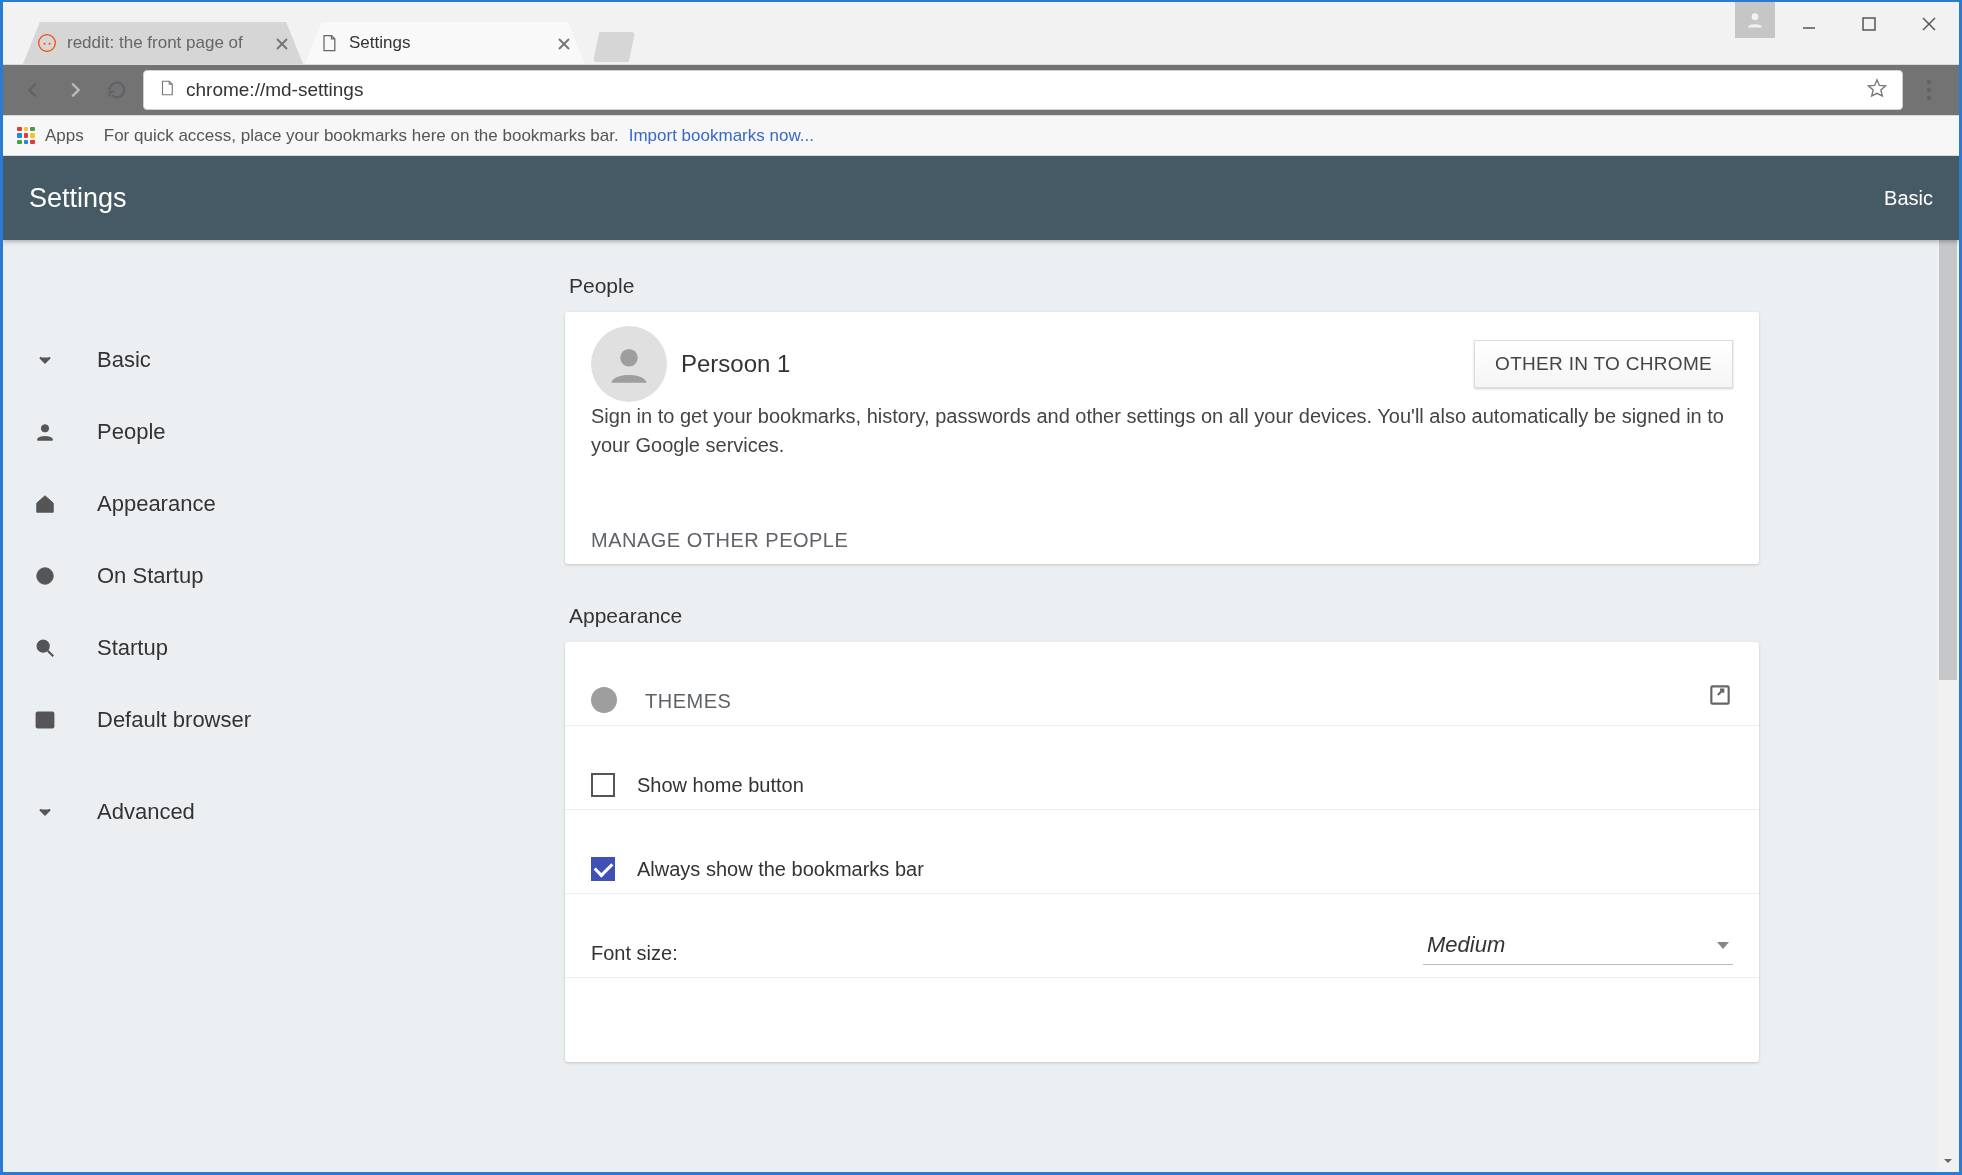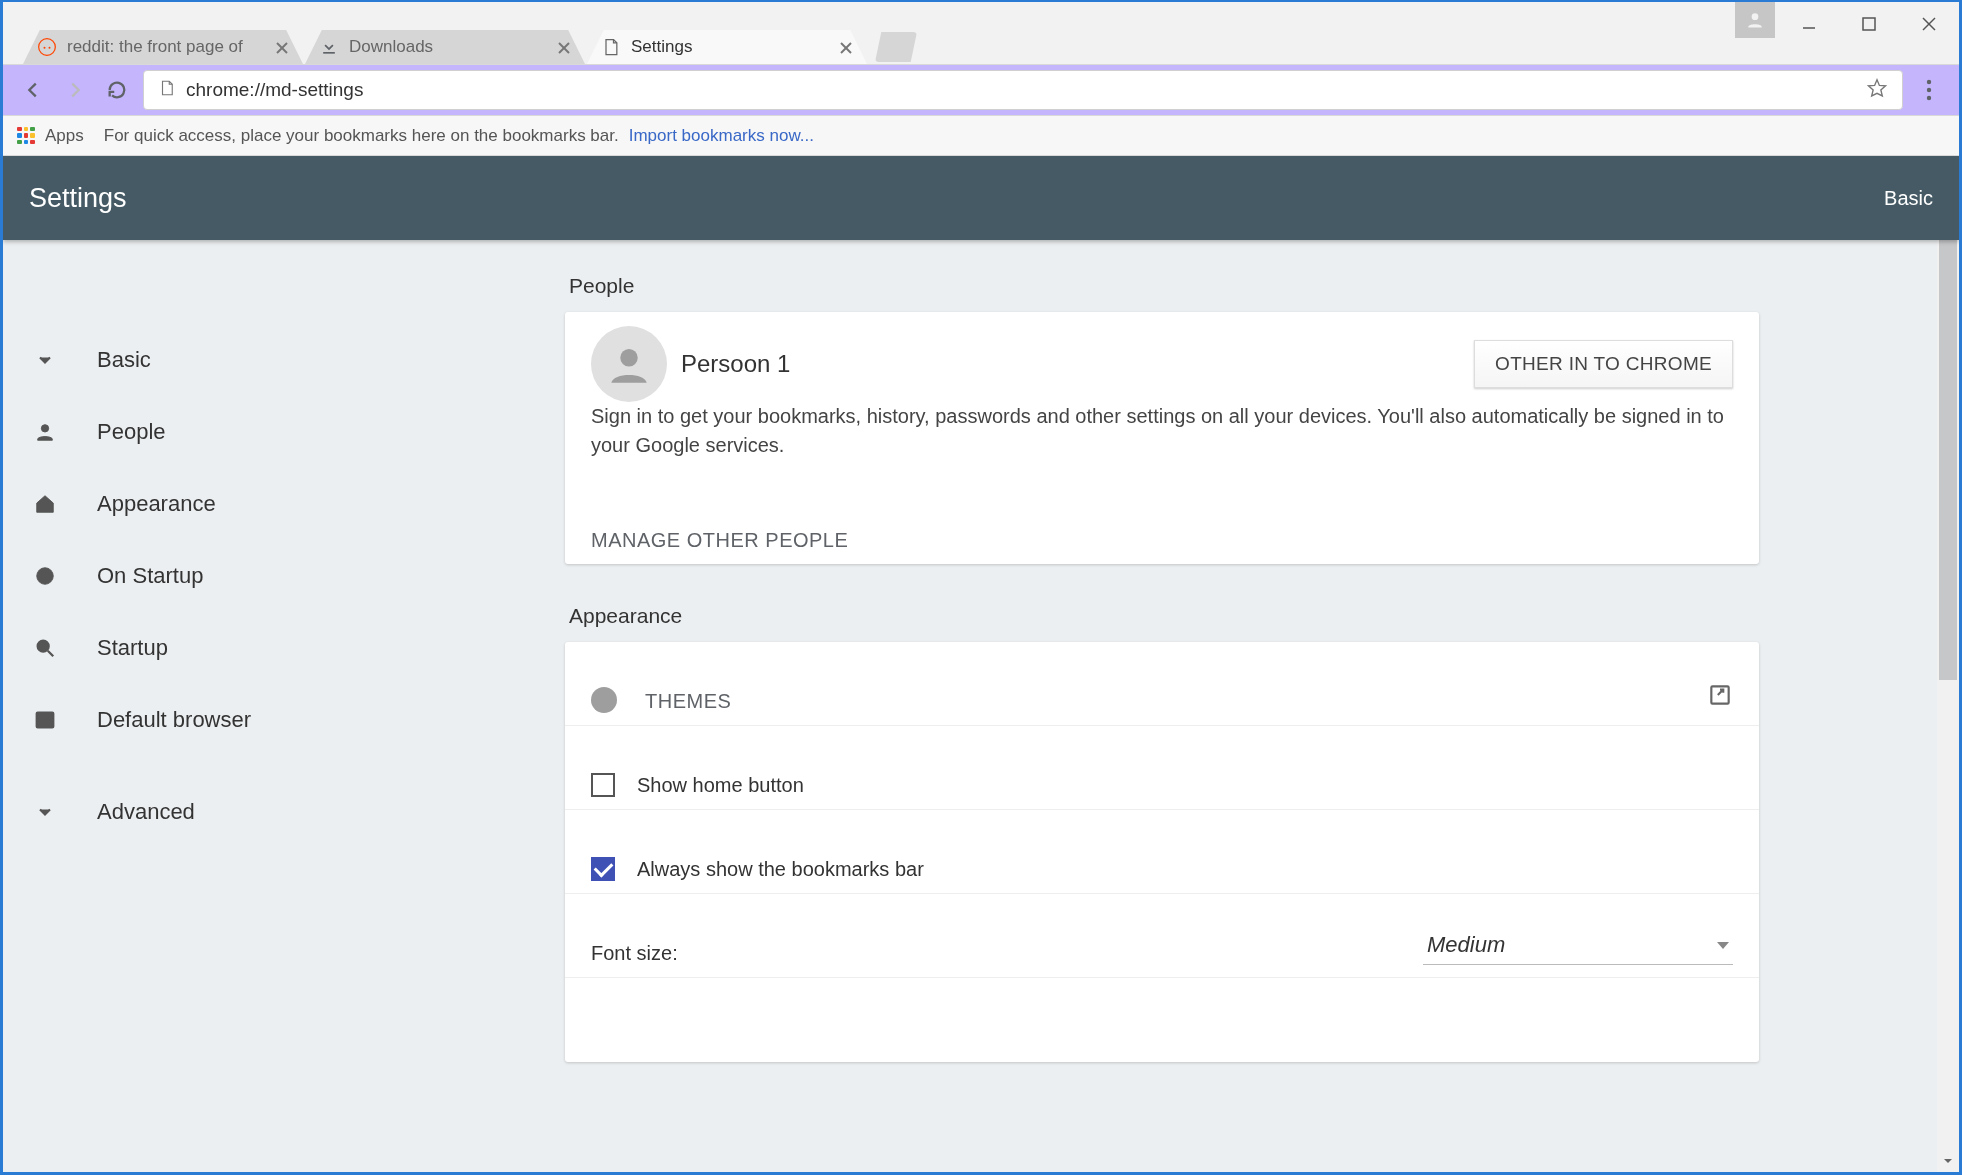--- a/index.html
+++ b/index.html
@@ -8,30 +8,30 @@
   
   .window-frame { width: 1962px; height: 1175px; border: 3px solid #2a7bd3; border-top-width: 2px; display: flex; flex-direction: column; position: relative; }
   .titlebar { height: 62px; background: #f2f2f2; display: flex; align-items: flex-end; position: relative; }
   .win-controls { position: absolute; top: 2px; right: 0; display: flex; align-items: center; }
   .win-btn { width: 60px; height: 40px; display: flex; align-items: center; justify-content: center; cursor: pointer; color:#555; }
   .win-btn svg { stroke: #555; stroke-width: 1.5; fill: none; }
   .user-square { position: absolute; top: 0; right: 184px; width: 40px; height: 36px; background: #c6c6c6; display:flex; align-items:center; justify-content:center; }
   .user-square svg { fill:#f2f2f2; }
 
   .tabs { display: flex; align-items: flex-end; height: 48px; margin-left: 20px; }
-  .tab { height: 34px; width: 280px; background: #e4e4e4; border-radius: 8px 8px 0 0; margin-right: 2px; display: flex; align-items: center; padding: 0 14px; font-size: 17px; color: #666; position: relative; transform: perspective(100px) rotateX(0); clip-path: polygon(6% 0, 94% 0, 100% 100%, 0 100%); }
+  .tab { height: 42px; width: 280px; background: #e4e4e4; border-radius: 8px 8px 0 0; margin-right: 2px; display: flex; align-items: center; padding: 0 14px; font-size: 17px; color: #666; position: relative; transform: perspective(100px) rotateX(0); clip-path: polygon(6% 0, 94% 0, 100% 100%, 0 100%); }
   .tab.inactive { background: #d6d6d6; }
   .tab.active { background: #f9f9f9; color: #333; z-index: 2; }
   .tab .favicon { width: 20px; height: 20px; margin-right: 10px; flex-shrink: 0; }
   .tab .label { flex: 1; white-space: nowrap; overflow: hidden; text-overflow: ellipsis; }
   .tab .close { width: 14px; height: 14px; margin-left: 8px; }
   .tab .close svg { stroke: #777; stroke-width: 2; }
   .newtab { width: 42px; height: 30px; background: #d6d6d6; border-radius: 4px; margin-left: 6px; margin-bottom: 2px; clip-path: polygon(15% 0, 100% 0, 85% 100%, 0 100%); }
 
-  .toolbar { height: 52px; background: #c4b5fd; border-top: 1px solid #d9d9d9; border-bottom: 1px solid #d9d9d9; display: flex; align-items: center; padding: 2px 14px; gap: 10px; }
+  .toolbar { height: 52px; background: #737373; border-top: 1px solid #d9d9d9; border-bottom: 1px solid #d9d9d9; display: flex; align-items: center; padding: 2px 14px; gap: 10px; }
   .nav-btn { width: 32px; height: 32px; display:flex; align-items:center; justify-content:center; }
   .nav-btn svg { stroke:#5f6368; stroke-width:2.5; fill:none; }
   .nav-btn.disabled svg { stroke:#bbb; }
   .omnibox { flex:1; height: 40px; border:1px solid #d0d0d0; border-radius:4px; background:#fff; display:flex; align-items:center; padding:0 14px; font-size:19px; color:#333; }
   .omnibox .page-ic { margin-right: 10px; }
   .omnibox .page-ic svg { stroke:#777; fill:none; stroke-width:1.5; }
   .omnibox .url { flex:1; }
   .omnibox .star svg { stroke:#777; fill:none; stroke-width:1.5; }
   .menu-dots { width:32px; display:flex; align-items:center; justify-content:center; }
   .menu-dots svg { fill:#5f6368; }
@@ -115,33 +115,20 @@
     <div class="tabs">
       <div class="tab inactive">
         <span class="favicon">
           <svg viewBox="0 0 24 24">
               <circle cx="12" cy="12" r="10" fill="none" stroke="#ff4500" stroke-width="1.5"></circle>
               <circle cx="9" cy="13" r="1.2" fill="#ff4500"></circle>
               <circle cx="15" cy="13" r="1.2" fill="#ff4500"></circle>
             </svg>
         </span>
         <span class="label">reddit: the front page of</span>
-        <span class="close"><svg viewBox="0 0 14 14">
-              <line x1="2" y1="2" x2="12" y2="12"></line>
-              <line x1="12" y1="2" x2="2" y2="12"></line>
-            </svg></span>
-      </div>
-      <div class="tab inactive">
-        <span class="favicon">
-          <svg viewBox="0 0 24 24" fill="#5f6368">
-              <path d="M12 3v10l-4-4-1.4 1.4L12 16l5.4-5.6L16 9l-4 4V3z"></path>
-              <rect x="5" y="18" width="14" height="2"></rect>
-            </svg>
-        </span>
-        <span class="label">Downloads</span>
         <span class="close"><svg viewBox="0 0 14 14">
               <line x1="2" y1="2" x2="12" y2="12"></line>
               <line x1="12" y1="2" x2="2" y2="12"></line>
             </svg></span>
       </div>
       <div class="tab active">
         <span class="favicon">
           <svg viewBox="0 0 24 24" fill="none" stroke="#666" stroke-width="1.5">
               <path d="M6 3h9l4 4v14H6z"></path>
               <path d="M15 3v4h4"></path>

